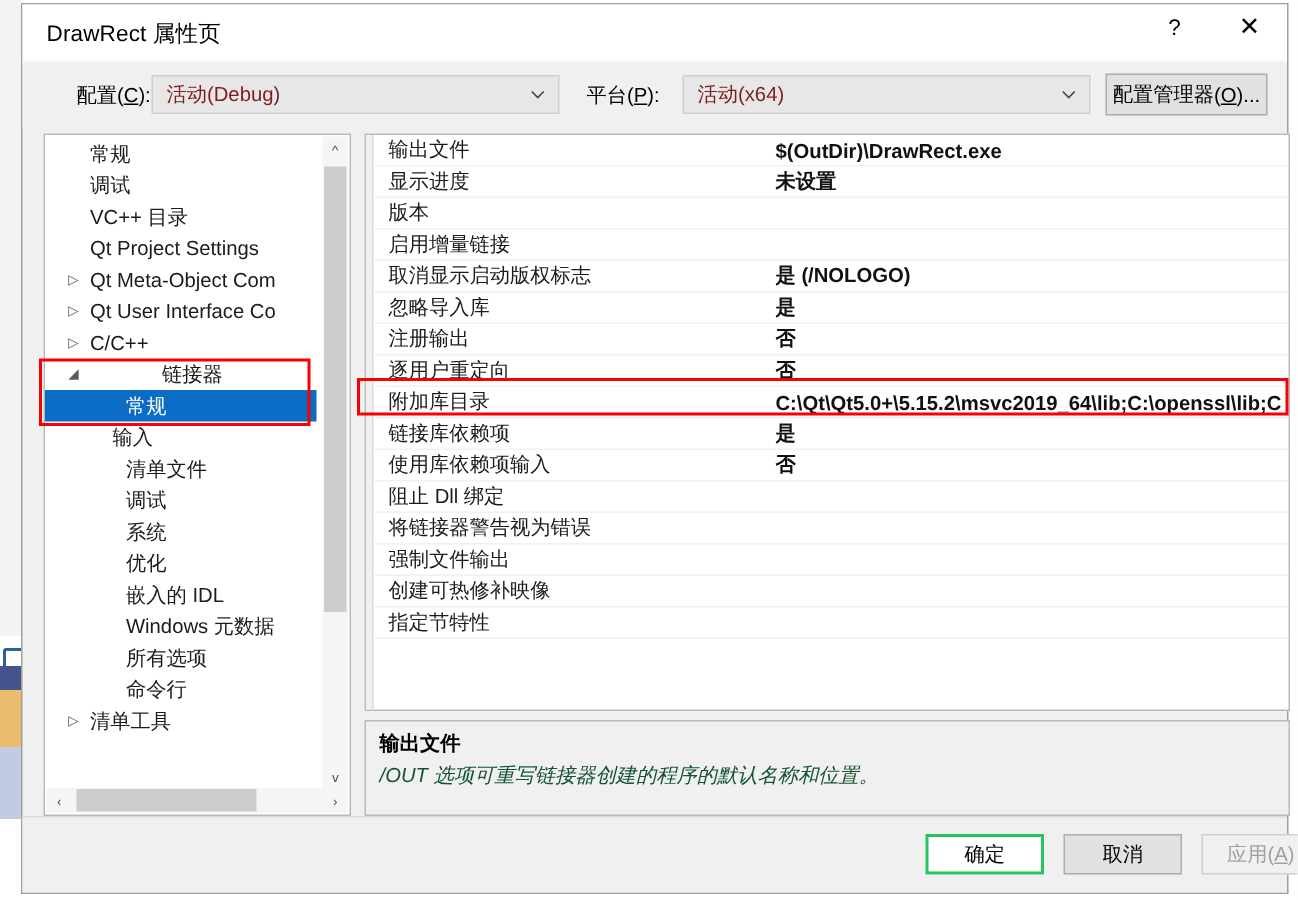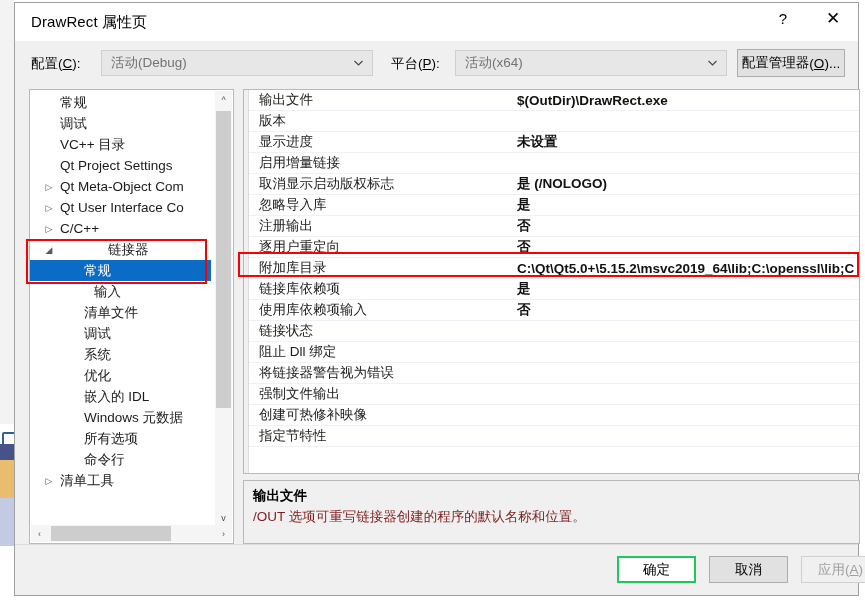--- a/index.html
+++ b/index.html
@@ -60,28 +60,28 @@
 
   
   .config-row {
     position: absolute; left: 0; top: 38px;
     width: 843px; height: 44px;
     background: #f0f0f0;
   }
   .cfg-label {
     position: absolute; font-size: 13.5px; color: #000; top: 14px;
   }
-  .cfg-label.c1 { left: 4px; padding-left: 12px; }
+  .cfg-label.c1 { left: 24px; padding-left: 12px; }
   .cfg-label.c2 { left: 376px; }
   .combo {
     position: absolute; top: 9px; height: 26px;
     background: #e7e7e7;
     border: 1px solid #cfcfcf;
     box-sizing: border-box;
-    font-size: 13.5px; color: #737373;
+    font-size: 13.5px; color: #7f1d1d;
     display: flex; align-items: center;
     padding-left: 9px;
     cursor: default;
   }
   .combo.cfg  { left: 86px;  width: 272px; }
   .combo.plat { left: 440px; width: 272px; }
   .combo .chev {
     position: absolute; right: 8px; top: 50%;
     transform: translateY(-50%);
     width: 11px; height: 11px;
@@ -203,21 +203,21 @@
   
   .desc-panel {
     position: absolute; left: 228px; top: 477px;
     width: 617px; height: 64px;
     background: #f0f0f0;
     border: 1px solid #b9b9b9;
     box-sizing: border-box;
     padding: 6px 9px;
   }
   .desc-title { font-size: 13.5px; font-weight: bold; color: #000; margin-bottom: 3px; }
-  .desc-body  { font-size: 13.5px; color: #7f1d1d; }
+  .desc-body  { font-size: 13.5px; color: #14532d; font-style: italic; }
 
   
   .footer {
     position: absolute; left: 0; bottom: 0; width: 843px; height: 50px;
     background: #f0f0f0;
     border-top: 1px solid #dcdcdc;
   }
   .fbtn {
     position: absolute; top: 11px;
     width: 79px; height: 27px;
@@ -314,21 +314,21 @@
               <span class="tlabel" style="left: 30px;">C/C++</span>
             </div>
             <div class="tnode">
               <span class="arrow" style="left: 13px;">◢</span>
               <span class="tlabel" style="left: 30px; margin-left: 48px;">链接器</span>
             </div>
             <div class="tnode selected">
               <span class="tlabel" style="left: 54px;">常规</span>
             </div>
             <div class="tnode">
-              <span class="tlabel" style="left: 64px;">输入</span>
+              <span class="tlabel" style="left: 45px;">输入</span>
             </div>
             <div class="tnode">
               <span class="tlabel" style="left: 54px;">清单文件</span>
             </div>
             <div class="tnode">
               <span class="tlabel" style="left: 54px;">调试</span>
             </div>
             <div class="tnode">
               <span class="tlabel" style="left: 54px;">系统</span>
             </div>
@@ -368,28 +368,28 @@
     </div>
 
     <div class="grid-panel">
       <div class="grid-gutter"></div>
       <div id="prop-rows">
           <div class="prow">
             <span class="pname">输出文件</span>
             <span class="pval">$(OutDir)\DrawRect.exe</span>
           </div>
           <div class="prow">
-            <span class="pname">版本</span>
-            <span class="pval"></span>
-          </div>
-          <div class="prow">
             <span class="pname">显示进度</span>
             <span class="pval">未设置</span>
           </div>
           <div class="prow">
+            <span class="pname">版本</span>
+            <span class="pval"></span>
+          </div>
+          <div class="prow">
             <span class="pname">启用增量链接</span>
             <span class="pval"></span>
           </div>
           <div class="prow">
             <span class="pname">取消显示启动版权标志</span>
             <span class="pval">是 (/NOLOGO)</span>
           </div>
           <div class="prow">
             <span class="pname">忽略导入库</span>
             <span class="pval">是</span>
@@ -406,24 +406,20 @@
             <span class="pname">附加库目录</span>
             <span class="pval">C:\Qt\Qt5.0+\5.15.2\msvc2019_64\lib;C:\openssl\lib;C</span>
           </div>
           <div class="prow">
             <span class="pname">链接库依赖项</span>
             <span class="pval">是</span>
           </div>
           <div class="prow">
             <span class="pname">使用库依赖项输入</span>
             <span class="pval">否</span>
-          </div>
-          <div class="prow">
-            <span class="pname">链接状态</span>
-            <span class="pval"></span>
           </div>
           <div class="prow">
             <span class="pname">阻止 Dll 绑定</span>
             <span class="pval"></span>
           </div>
           <div class="prow">
             <span class="pname">将链接器警告视为错误</span>
             <span class="pval"></span>
           </div>
           <div class="prow">

